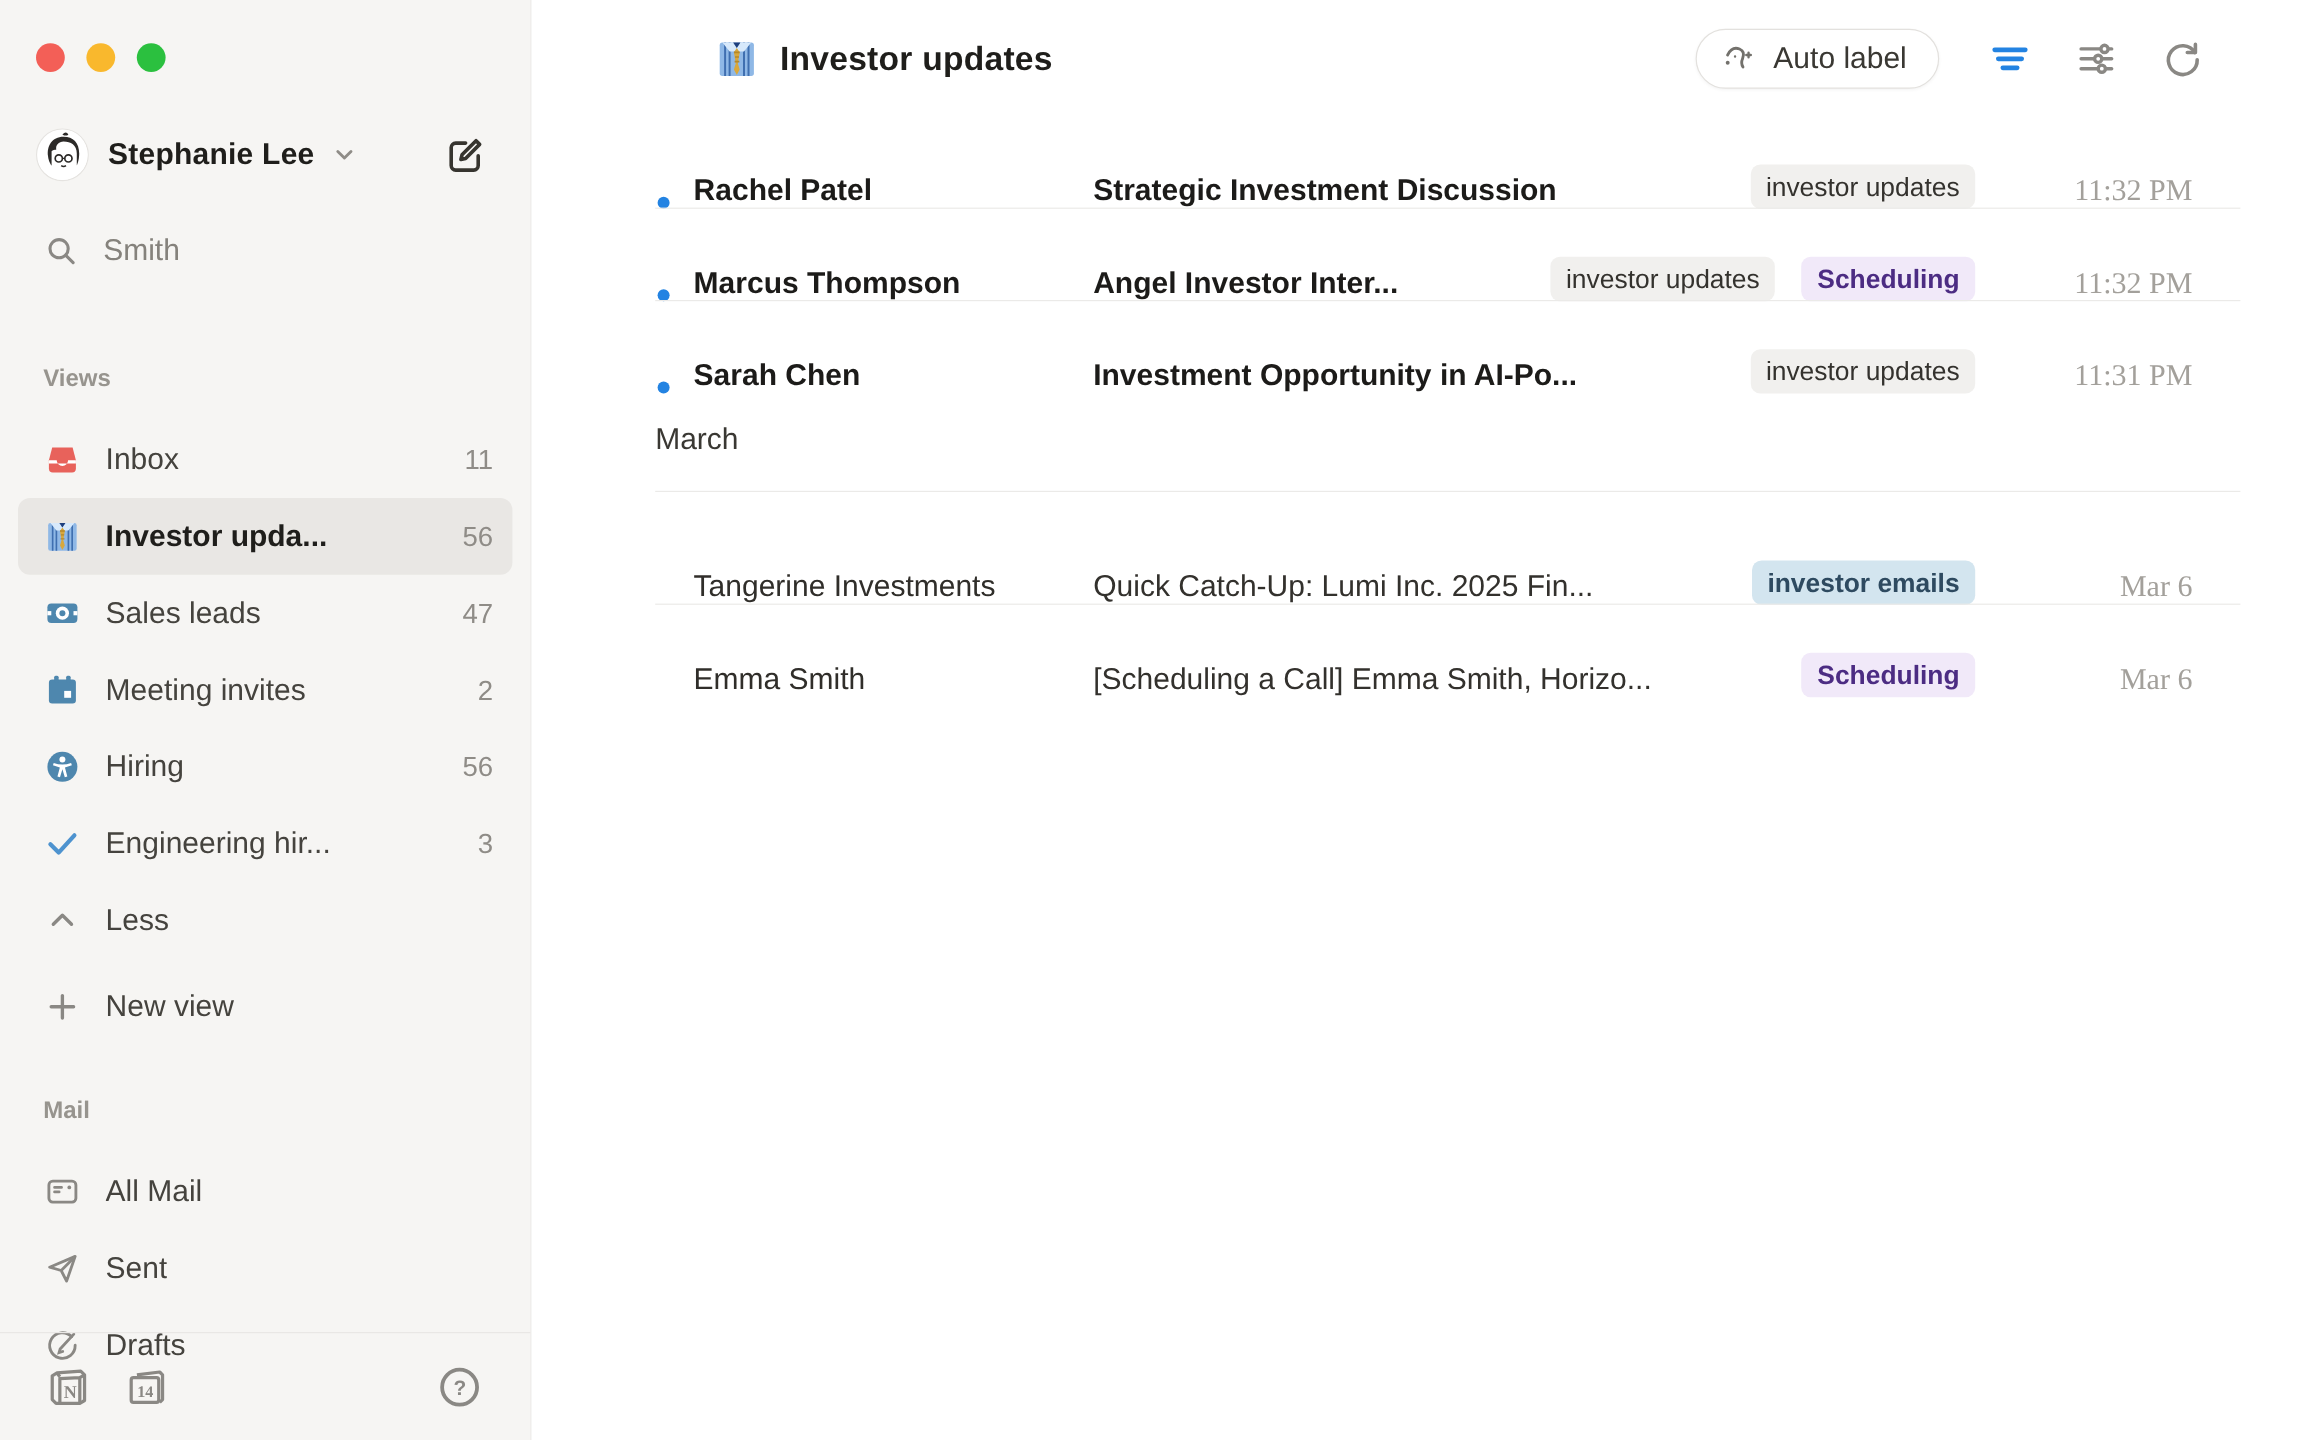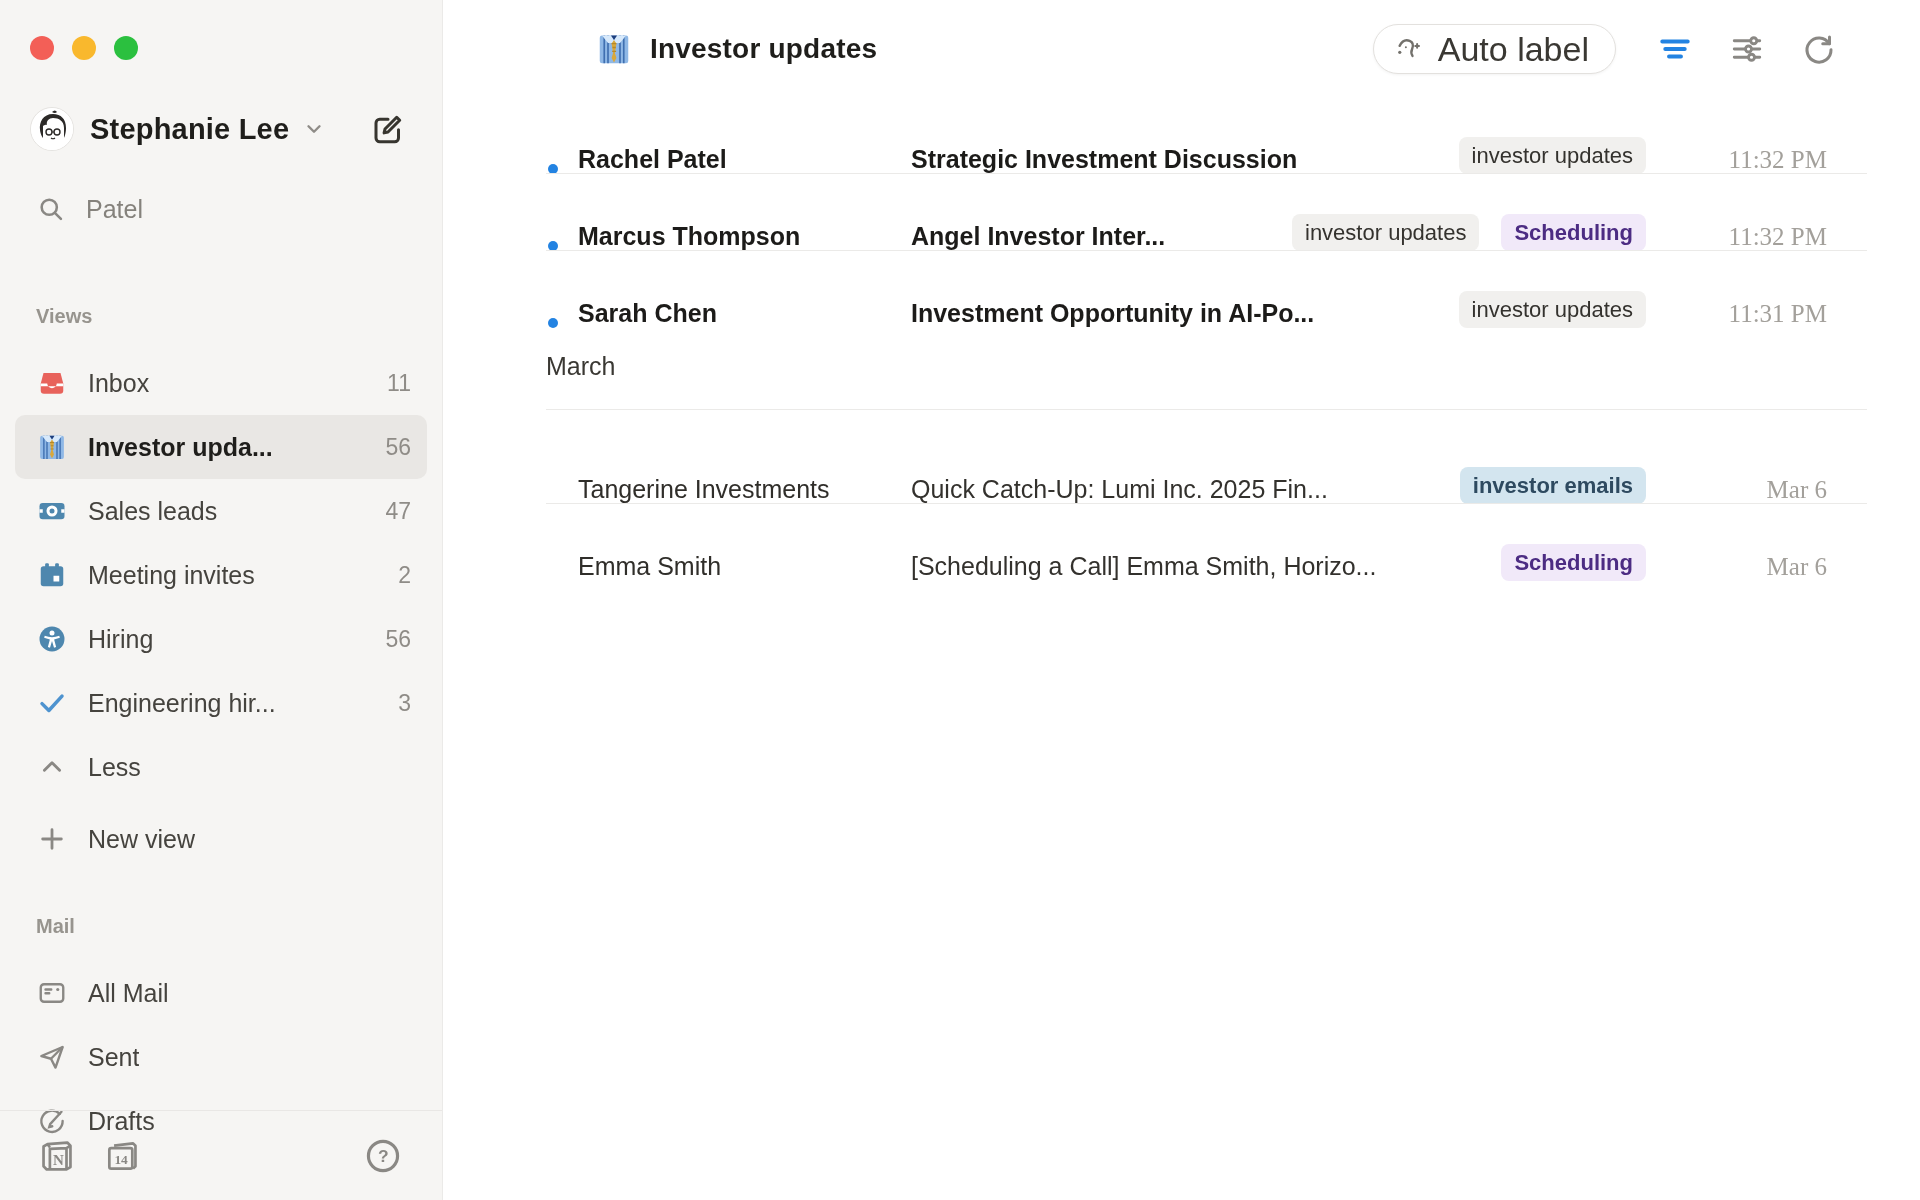--- a/index.html
+++ b/index.html
@@ -14,21 +14,21 @@
     width:443px; min-width:443px; height:1200px;
     background:#f6f5f3; border-right:1px solid #ebeae8;
     display:flex; flex-direction:column; position:relative;
   }
   .traffic { display:flex; gap:18px; padding:36px 0 0 30px; height:60px; }
   .light { width:24px; height:24px; border-radius:50%; }
   .light.red{ background:#f35f57; } .light.yellow{ background:#f9b82d; } .light.green{ background:#2bc03f; }
 
   .profile { display:flex; align-items:center; margin:45px 34px 0 30px; height:48px; }
   .avatar { width:44px; height:44px; border-radius:50%; background:#ffffff; border:1px solid #e5e3e0; overflow:hidden; flex:none; }
-  .profile-name { font-size:29px; font-weight:700; color:#1f1e1b; margin-left:16px; letter-spacing:.2px; }
+  .profile-name { font-size:25px; font-weight:700; color:#1f1e1b; margin-left:16px; letter-spacing:.2px; }
   .chev-down { margin-left:14px; color:#8f8c87; }
   .compose { margin-left:auto; width:40px; height:40px; display:flex; align-items:center; justify-content:center; cursor:pointer; }
 
   .search-row { display:flex; align-items:center; margin:32px 30px 0 37px; height:48px; color:#85827c; }
   .search-row .label { font-size:25px; margin-left:21px; color:#85827c; }
 
   .section-label { font-size:20px; font-weight:700; color:#97948e; padding-left:36px; margin-top:72px; height:28px; }
   .section-label.mail { margin-top:44px; }
 
   .nav-list { margin-top:18px; }
@@ -54,21 +54,21 @@
   .main { flex:1; height:1200px; background:#ffffff; position:relative; }
   .main-header { display:flex; align-items:center; padding:24px 80px 0 153px; height:74px; }
   .view-emoji { width:36px; height:36px; flex:none; }
   .page-title { font-size:28px; font-weight:700; color:#1f1e1b; margin-left:18px; letter-spacing:.2px; }
   .header-controls { margin-left:auto; display:flex; align-items:center; gap:30px; }
   .auto-label-btn {
     display:flex; align-items:center; gap:14px; height:50px; padding:0 26px 0 20px;
     border:1px solid #e3e1de; border-radius:25px; background:#fff;
     box-shadow:0 1px 3px rgba(0,0,0,.05); cursor:pointer; margin-right:8px;
   }
-  .auto-label-btn .label { font-size:34px; color:#3a3833; }
+  .auto-label-btn .label { font-size:25px; color:#3a3833; }
   .icon-btn { width:42px; height:42px; display:flex; align-items:center; justify-content:center; cursor:pointer; }
 
   .email-list { margin-top:23px; }
   .email-row { display:flex; align-items:flex-end; height:77px; padding:0 53px 0 103px; position:relative; }
   .email-row.divided::after { content:""; position:absolute; left:103px; right:53px; bottom:0; height:1px; background:#ebeae8; }
   .dot-cell { width:32px; flex:none; display:flex; align-items:center; }
   .unread-dot { width:10px; height:10px; border-radius:50%; background:#2383e2; margin-left:2px; }
   .sender { width:333px; flex:none; font-size:25px; color:#302e2a; white-space:nowrap; overflow:hidden; }
   .email-row.unread .sender { font-weight:700; color:#1c1b19; }
   .subject { flex:1; font-size:25px; color:#33312d; white-space:nowrap; overflow:hidden; }
@@ -122,21 +122,21 @@
         <path d="M17.8 4.2l2 2L12 14l-2.6.6.6-2.6z"></path>
       </svg>
     </div>
   </div>
 
   <div class="search-row">
     <svg width="28" height="28" viewBox="0 0 24 24">
       <circle cx="10.5" cy="10.5" r="6.5" fill="none" stroke="#8a8884" stroke-width="2.2"></circle>
       <path d="M15.5 15.5 L20.5 20.5" stroke="#8a8884" stroke-width="2.2" stroke-linecap="round"></path>
     </svg>
-    <span class="label">Patel</span>
+    <span class="label">Smith</span>
   </div>
 
   <div class="section-label">Views</div>
 
   <div class="nav-list">
 
     <div class="nav-item">
       <span class="nav-icon">
         <svg width="30" height="30" viewBox="0 0 24 24">
           <path fill="#e8625b" d="M5.2 4h13.6L21 12.4V18a2.6 2.6 0 0 1-2.6 2.6H5.6A2.6 2.6 0 0 1 3 18v-5.6z"></path>

